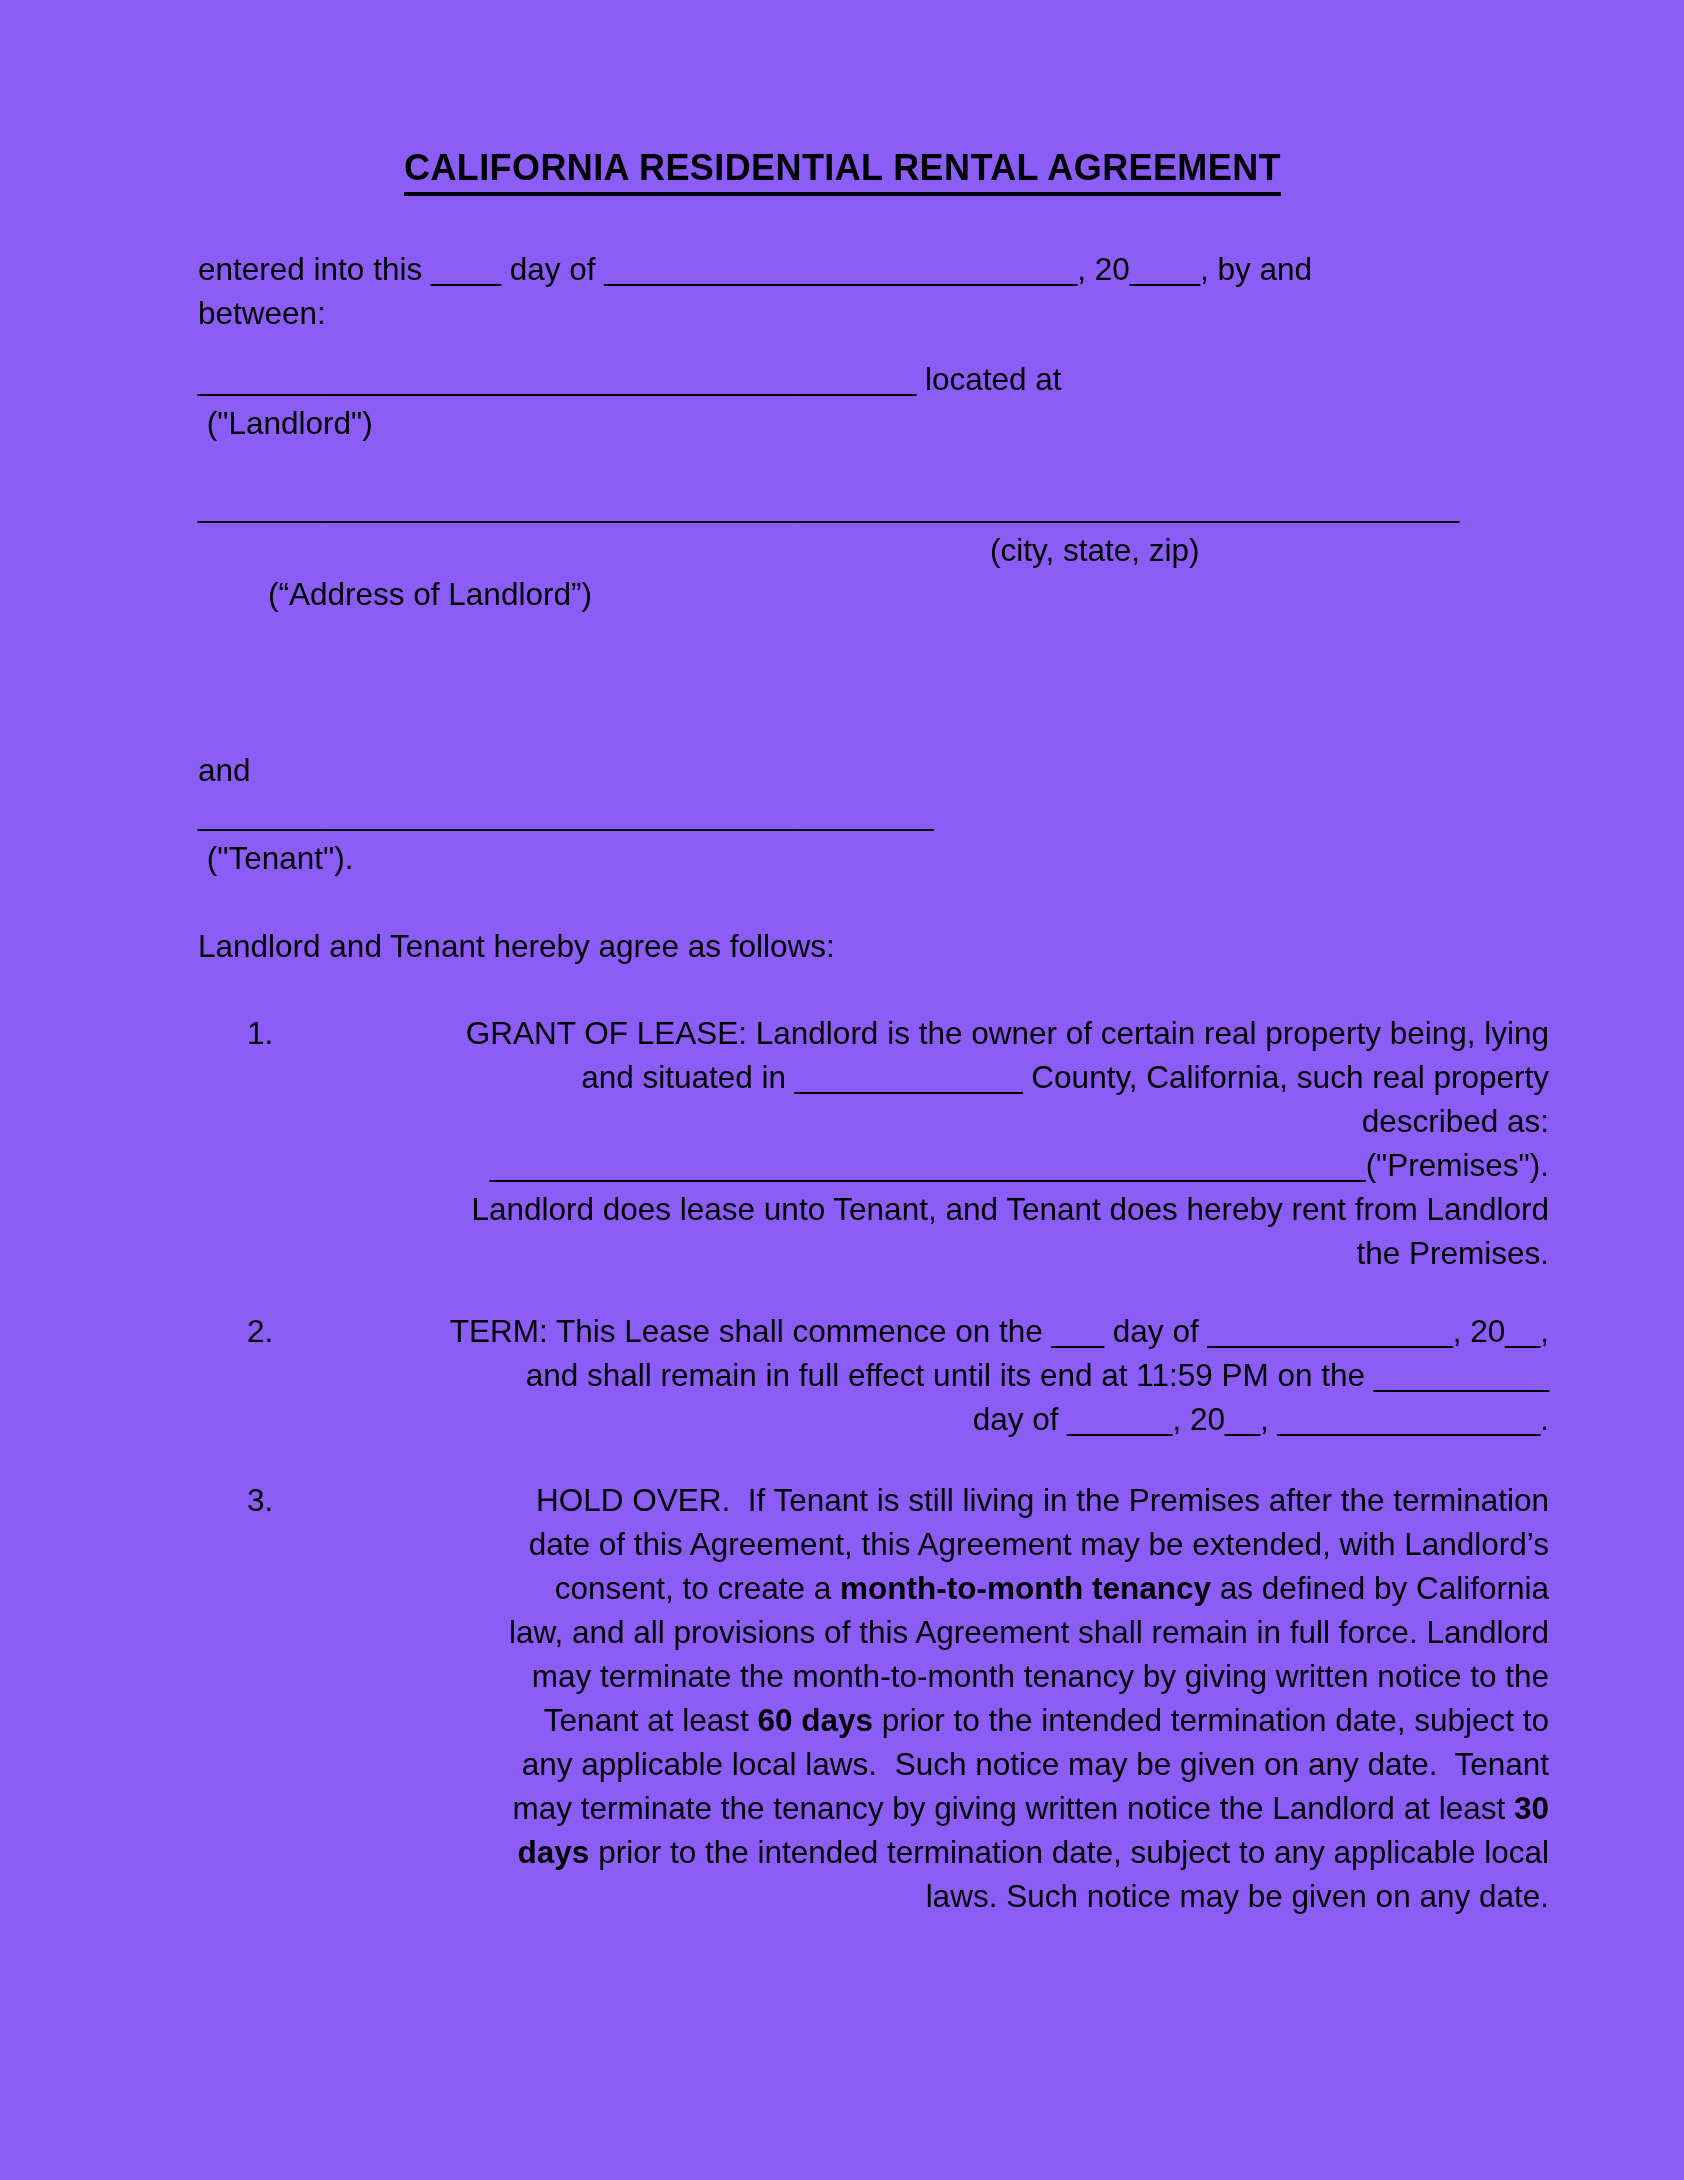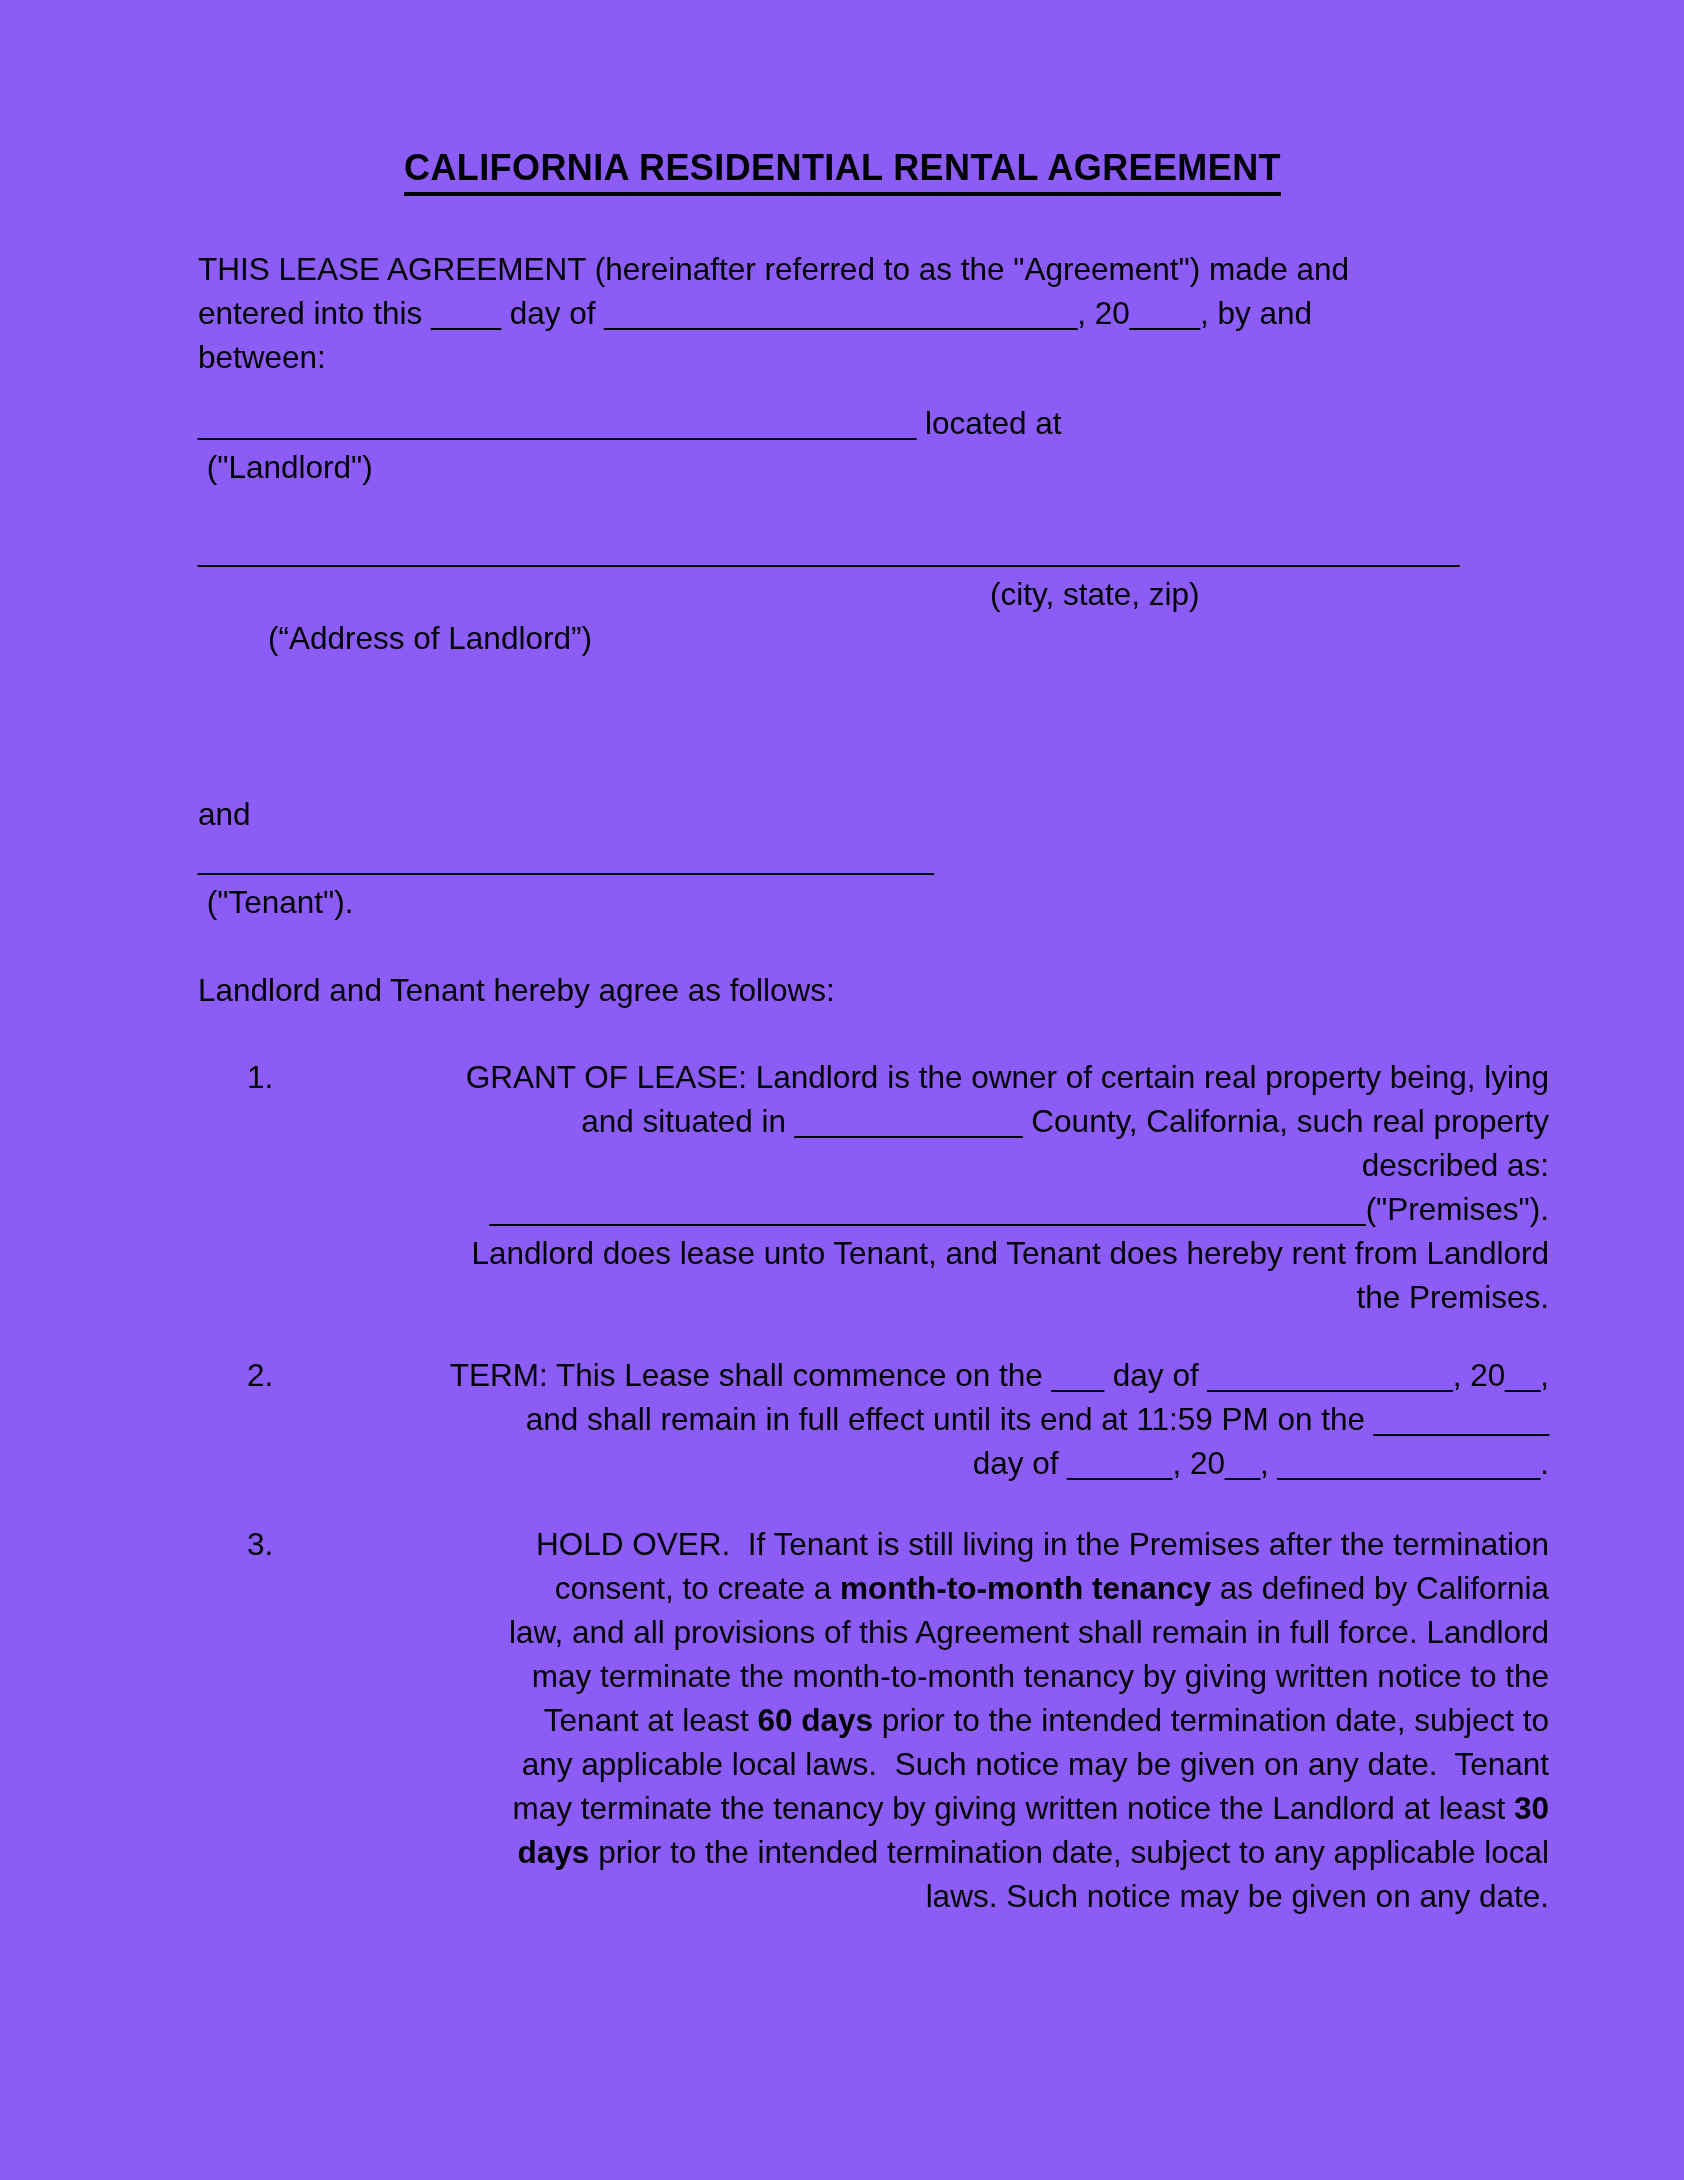--- a/index.html
+++ b/index.html
@@ -47,21 +47,20 @@
 
 <div class="page">
 
   <div class="header">
     <span class="title">CALIFORNIA RESIDENTIAL RENTAL AGREEMENT</span>
   </div>
 
   <div class="content">
 
     <div class="blk-intro">
-        <div class="line"><span>THIS LEASE AGREEMENT (hereinafter referred to as the "Agreement") made and</span></div>
         <div class="line"><span>entered into this ____ day of ___________________________, 20____, by and</span></div>
         <div class="line"><span>between:</span></div>
       </div>
 
     <div class="blk-landlord">
         <div class="line"><span>_________________________________________ located at</span></div>
         <div class="line"><span> ("Landlord")</span></div>
       </div>
 
     <div class="blk-address">
@@ -99,20 +98,21 @@
           <div class="line"><span>TERM: This Lease shall commence on the ___ day of ______________, 20__,</span></div>
           <div class="line"><span>and shall remain in full effect until its end at 11:59 PM on the __________</span></div>
           <div class="line"><span>day of ______, 20__, _______________.</span></div>
         </div>
     </div>
 
     <div class="item blk-item3">
       <div class="item-num">3.</div>
       <div class="item-body">
           <div class="line"><span>HOLD OVER.  If Tenant is still living in the Premises after the termination</span></div>
+          <div class="line"><span>date of this Agreement, this Agreement may be extended, with Landlord’s</span></div>
           <div class="line"><span>consent, to create a </span><span class="b">month-to-month tenancy</span><span> as defined by California</span></div>
           <div class="line"><span>law, and all provisions of this Agreement shall remain in full force. Landlord</span></div>
           <div class="line"><span>may terminate the month-to-month tenancy by giving written notice to the</span></div>
           <div class="line"><span>Tenant at least </span><span class="b">60 days</span><span> prior to the intended termination date, subject to</span></div>
           <div class="line"><span>any applicable local laws.  Such notice may be given on any date.  Tenant</span></div>
           <div class="line"><span>may terminate the tenancy by giving written notice the Landlord at least </span><span class="b">30</span></div>
           <div class="line"><span class="b">days</span><span> prior to the intended termination date, subject to any applicable local</span></div>
           <div class="line"><span>laws. Such notice may be given on any date.</span></div>
         </div>
     </div>

